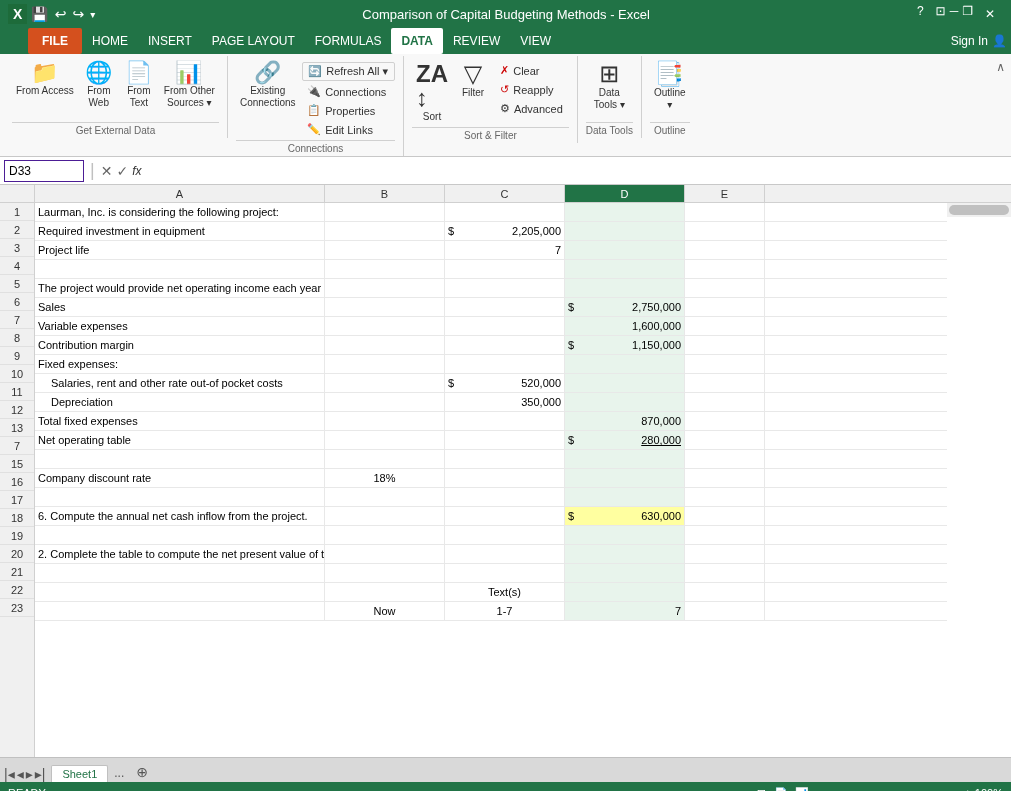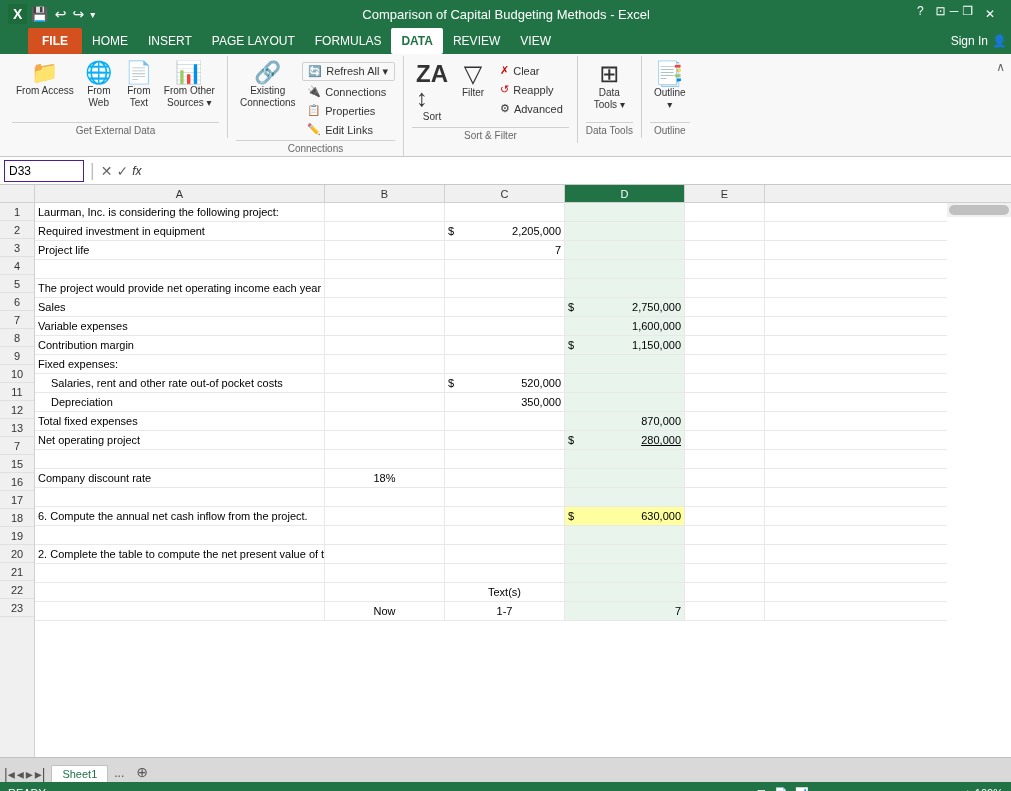--- a/index.html
+++ b/index.html
@@ -363,21 +363,21 @@
           <div class="cell col-e"></div>
         </div>
         <div class="grid-row">
           <div class="cell col-a">Total fixed expenses</div>
           <div class="cell col-b cell-center"></div>
           <div class="cell col-c cell-right"></div>
           <div class="cell col-d active-col cell-right">870,000</div>
           <div class="cell col-e"></div>
         </div>
         <div class="grid-row">
-          <div class="cell col-a">Net operating project</div>
+          <div class="cell col-a">Net operating table</div>
           <div class="cell col-b cell-center"></div>
           <div class="cell col-c cell-right"></div>
           <div class="cell col-d active-col" style="display: flex; justify-content: space-between;">
             <span>$</span>
             <span style="text-decoration: underline;">280,000</span>
           </div>
           <div class="cell col-e"></div>
         </div>
         <div class="grid-row">
           <div class="cell col-a"></div>

